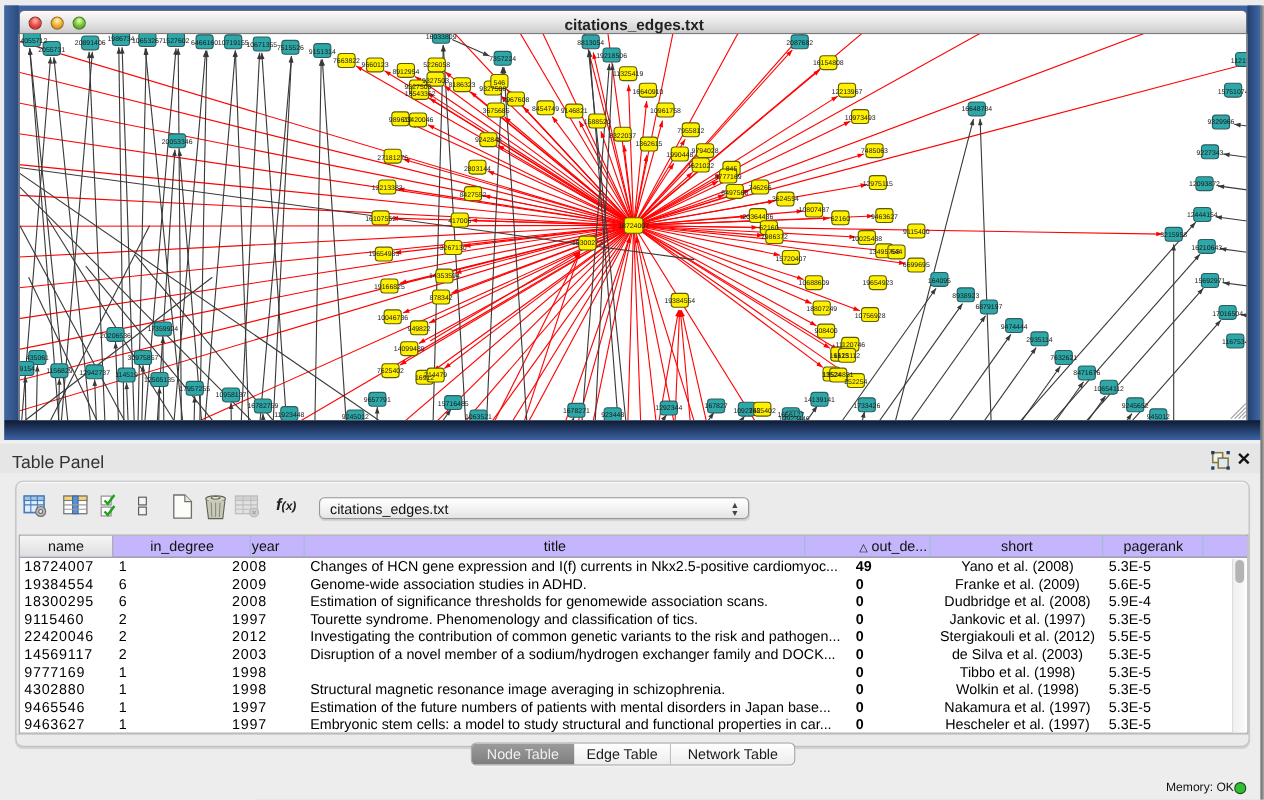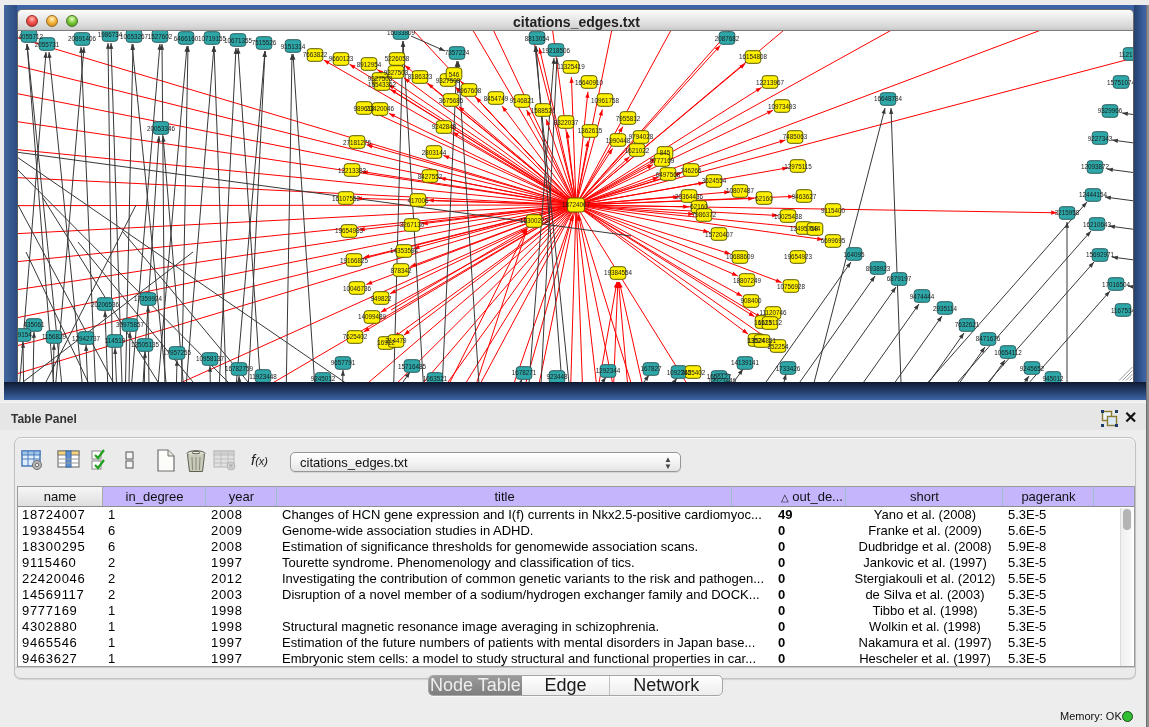--- a/index.html
+++ b/index.html
@@ -13,54 +13,54 @@
 .light { position:absolute; top:5px; width:12px; height:12px; border-radius:50%; }
 #l1 { border:1px solid #952f28; } #l2 { border:1px solid #9c6e1e; } #l3 { border:1px solid #4c7722; }
 #l1 { left:8px; background:radial-gradient(circle at 50% 30%, #ffa9a4 8%, #f2544c 45%, #cf3a33 75%, #8e2722); }
 #l2 { left:28px; background:radial-gradient(circle at 50% 30%, #ffeab2 8%, #f5b73f 45%, #d9952a 75%, #8e6216); }
 #l3 { left:48px; background:radial-gradient(circle at 50% 30%, #d7f8b0 8%, #7fcc3e 45%, #5da82c 75%, #3c701b); }
 #wtitle { position:absolute; left:0; top:4px; width:1117px; text-align:center; font-size:14px; font-weight:bold; color:#222; }
 #graph { position:absolute; left:0; top:22px; width:1117px; height:351px; background:#fff; overflow:hidden; border-left:1px solid #5a5a5a; border-right:1px solid #5a5a5a; }
 #rightstrip { position:absolute; left:1146px; top:5px; width:3px; height:722px; background:#8f8f8f; border-left:1px solid #6f6f6f; }
 #panel { position:absolute; left:0; top:400px; width:1146px; height:327px; background:#ededed; }
 #paneltitle { position:absolute; left:0; top:2px; width:1146px; height:28px; background:#e6e6e6; border-top:1px solid #f5f5f5; }
-#paneltitle span { position:absolute; left:11px; top:9px; font-size:12px; color:#333;font-weight:bold; }
+#paneltitle span { position:absolute; left:11px; top:9px; font-size:16px; color:#333; }
 #floaticon { position:absolute; left:1101px; top:10px; }
 #closex { position:absolute; left:1124px; top:8px; font-size:16px; font-weight:bold; color:#111; }
 #inner { position:absolute; left:14px; top:37px; width:1122px; height:242px; background:#ebebeb; border:1px solid #c2c2c2; border-radius:7px; box-shadow:inset 0 1px 0 #fafafa, 0 1px 1px rgba(0,0,0,.12); }
 #toolbar { position:absolute; left:0; top:11px; height:28px; }
 .tbi { position:absolute; top:0; }
 #combo { position:absolute; left:275px; top:14px; width:391px; height:20px; border:1px solid #979797; border-radius:5px;
   background:linear-gradient(#ffffff,#f2f2f2 55%,#e4e4e4); box-shadow:0 1px 1px rgba(0,0,0,.1); }
 #combo .cbt { position:absolute; left:9px; top:2px; font-size:13px; color:#111; }
 #combo .arr { position:absolute; right:8px; font-size:8px; color:#444; line-height:1; }
 #table { position:absolute; left:2px; top:48px; width:1118px; height:181px; border:1px solid #9b9b9b; background:#fff; overflow:hidden; }
 #thead { position:absolute; left:0; top:0; width:1116px; height:20px; background:#c4b5fd; border-bottom:1px solid #8e8e8e; }
 .th { position:absolute; top:0; height:19px; border-right:1px solid #9fbecd; font-size:13px; color:#111; text-align:center; line-height:19px; }
 #th1 { left:0; width:85px; background:linear-gradient(#f6f6f6,#dedede); border-right:1px solid #a9a9a9; }
-#th2 { left:86px; width:102px; }
+#th2 { left:86px; width:124px; }
 #th3 { left:189px; width:70px; }
 #th4 { left:260px; width:454px; }
 #th5 { left:756px; width:72px; text-align:center; padding-left:5px; }
 #th6 { left:829px; width:156px; }
 #th7 { left:986px; width:90px; }
 #tbody { position:absolute; left:0; top:20px; width:1116px; }
 .tr { position:relative; height:16px; font-size:13px; color:#000; white-space:nowrap; }
 .tr div { position:absolute; top:0; height:16px; line-height:15px; overflow:hidden; }
 .c1 { left:4px; width:82px; letter-spacing:0.7px; }
 .c2 { left:90px; width:98px; letter-spacing:0.7px; }
 .c3 { left:193px; width:66px; letter-spacing:0.7px; }
 .c4 { left:264px; width:492px; }
 .c5 { left:760px; width:68px;font-weight:bold; }
 .c6 { left:829px; width:156px; text-align:center; }
 .c7 { left:990px; width:86px; }
 #vscroll { position:absolute; left:1102px; top:21px; width:12px; height:159px; background:linear-gradient(to right,#efefef,#fafafa); border-left:1px solid #dcdcdc; }
 #vthumb { position:absolute; left:1.5px; top:1px; width:8px; height:21px; background:#b4b4b4; border-radius:4px; }
 #tabs { position:absolute; left:428px; top:275px; width:295px; height:21px; display:flex; border:1px solid #a6a6a6; border-radius:5px; overflow:hidden; background:linear-gradient(#ffffff,#ededed); box-shadow:0 1px 0 rgba(255,255,255,.7); }
-.tab { font-size:18px; color:#1a1a1a; text-align:center; line-height:19px; }
+.tab { font-size:13px; color:#1a1a1a; text-align:center; line-height:19px; }
 #tab1 { width:93px; background:linear-gradient(#9b9b9b,#7e7e7e); color:#efefef; }
 #tab2 { width:89px; border-right:1px solid #c0c0c0; }
 #tab3 { width:112px; }
 #memory { position:absolute; left:1060px; top:310px; font-size:11px; color:#111; }
 #memdot { position:absolute; left:1122px; top:311px; width:11px; height:11px; border-radius:50%; background:#2fbf30; border:1px solid #1a4a1a; }
 #hline { position:absolute; left:14px; top:267px; width:1122px; height:1px; background:#c9c9c9; }
 </style></head>
 <body>
 <div id="desktop"></div>
 <div id="dleft"></div>
@@ -836,21 +836,21 @@
       <svg class="tbi" style="left:198px" width="24" height="22" viewBox="0 0 24 22" opacity="0.55">
         <rect x="1" y="2" width="20" height="16" fill="#d9d9d9" stroke="#9a9a9a" stroke-width="1.2"></rect>
         <rect x="1" y="2" width="20" height="4" fill="#bdbdbd" stroke="#9a9a9a"></rect>
         <line x1="8" y1="2" x2="8" y2="18" stroke="#9a9a9a"></line>
           <line x1="15" y1="2" x2="15" y2="18" stroke="#9a9a9a"></line>
         <line x1="1" y1="10" x2="21" y2="10" stroke="#9a9a9a"></line>
           <line x1="1" y1="14" x2="21" y2="14" stroke="#9a9a9a"></line>
         <circle cx="18" cy="17" r="4" fill="#bbb" stroke="#888"></circle>
         <path d="M16.5 15.5 L19.5 18.5 M19.5 15.5 L16.5 18.5" stroke="#777" stroke-width="1.2"></path>
       </svg>
-      <div class="tbi" style="left:236px; top:2px; font-size:15px; font-style:italic; font-weight:normal; color:#222;">f<span style="font-size:11px;">(x)</span></div>
+      <div class="tbi" style="left:236px; top:2px; font-size:15px; font-style:italic; font-weight:bold; color:#222;">f<span style="font-size:11px;">(x)</span></div>
     </div>
     <div id="combo">
         <span class="cbt">citations_edges.txt</span>
         <span class="arr" style="top:3px">▲</span>
         <span class="arr" style="top:10px">▼</span>
       </div>
     <div id="table">
       <div id="thead">
         <div class="th" id="th1">name</div>
         <div class="th" id="th2">in_degree</div>
@@ -879,21 +879,21 @@
             <div class="c6">Franke et al. (2009)</div>
             <div class="c7">5.6E-5</div>
           </div>
 <div class="tr">
             <div class="c1">18300295</div>
             <div class="c2">6</div>
             <div class="c3">2008</div>
             <div class="c4">Estimation of significance thresholds for genomewide association scans.</div>
             <div class="c5">0</div>
             <div class="c6">Dudbridge et al. (2008)</div>
-            <div class="c7">5.9E-8</div>
+            <div class="c7">5.9E-4</div>
           </div>
 <div class="tr">
             <div class="c1">9115460</div>
             <div class="c2">2</div>
             <div class="c3">1997</div>
             <div class="c4">Tourette syndrome. Phenomenology and classification of tics.</div>
             <div class="c5">0</div>
             <div class="c6">Jankovic et al. (1997)</div>
             <div class="c7">5.3E-5</div>
           </div>

